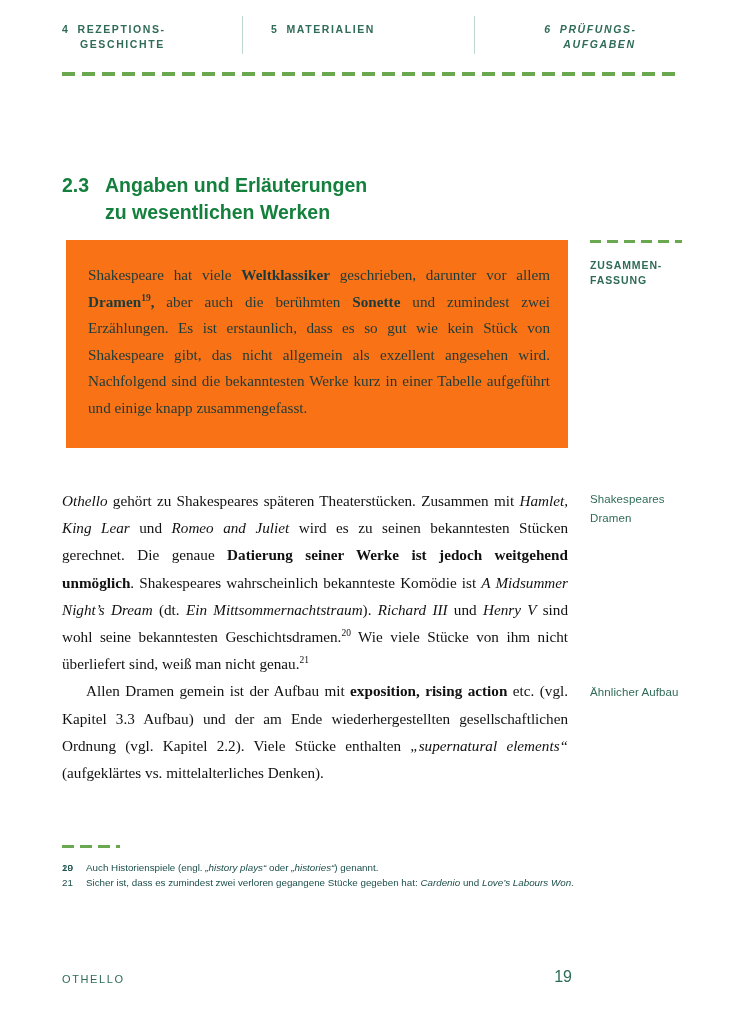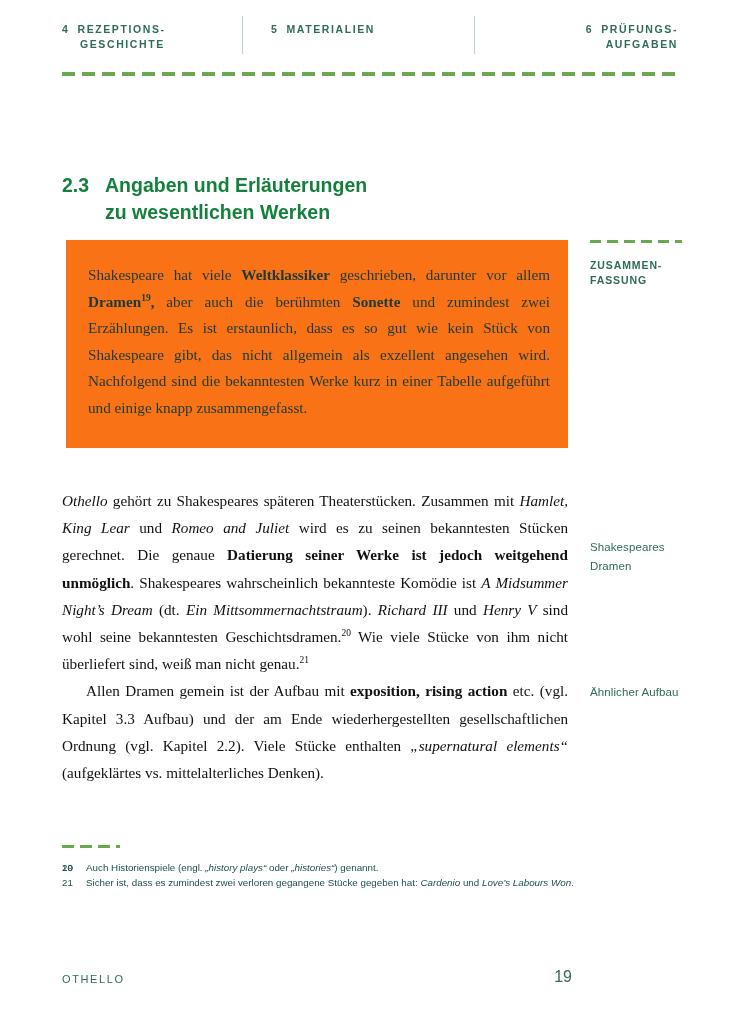--- a/index.html
+++ b/index.html
@@ -43,21 +43,21 @@
     font-weight: bold;
     line-height: 15px;
     padding-left: 0;
     position: relative;
   }
   .nav-item .num {
     margin-right: 8px;
   }
   .nav-1 { width: 180px; }
   .nav-2 { width: 232px; padding-left: 29px; box-sizing: border-box; }
-  .nav-3 { width: 204px; padding-left: 29px; box-sizing: border-box; text-align: right; }
+  .nav-3 { width: 204px; padding-left: 29px; box-sizing: border-box; text-align: center; font-style: italic; }
   .nav-sep {
     position: absolute;
     top: 16px;
     width: 1px;
     height: 38px;
     background: #bcd6cb;
   }
   .nav-sep.s1 { left: 242px; }
   .nav-sep.s2 { left: 474px; }
 
@@ -145,21 +145,21 @@
     position: absolute;
     font-size: 10.5px;
     color: #2f6b58;
     line-height: 15px;
     letter-spacing: .8px;
     width: 130px;
   }
   .mn-zus { left: 590px; top: 258px; font-weight: bold; letter-spacing: .9px; }
   .dash-zus { left: 590px; top: 240px; }
 
-  .mn-dramen { left: 590px; top: 490px; font-weight: normal; letter-spacing: .1px; font-size: 11.5px; line-height: 19px; margin-top: 48px; }
+  .mn-dramen { left: 590px; top: 490px; font-weight: normal; letter-spacing: .1px; font-size: 11.5px; line-height: 19px; }
   .mn-aufbau { left: 590px; top: 683px; font-weight: normal; letter-spacing: .1px; font-size: 11.5px; line-height: 19px; }
 
   
   .body-copy {
     position: absolute;
     left: 62px;
     top: 487px;
     width: 506px;
     font-family: "Liberation Serif", serif;
     font-size: 15.2px;

